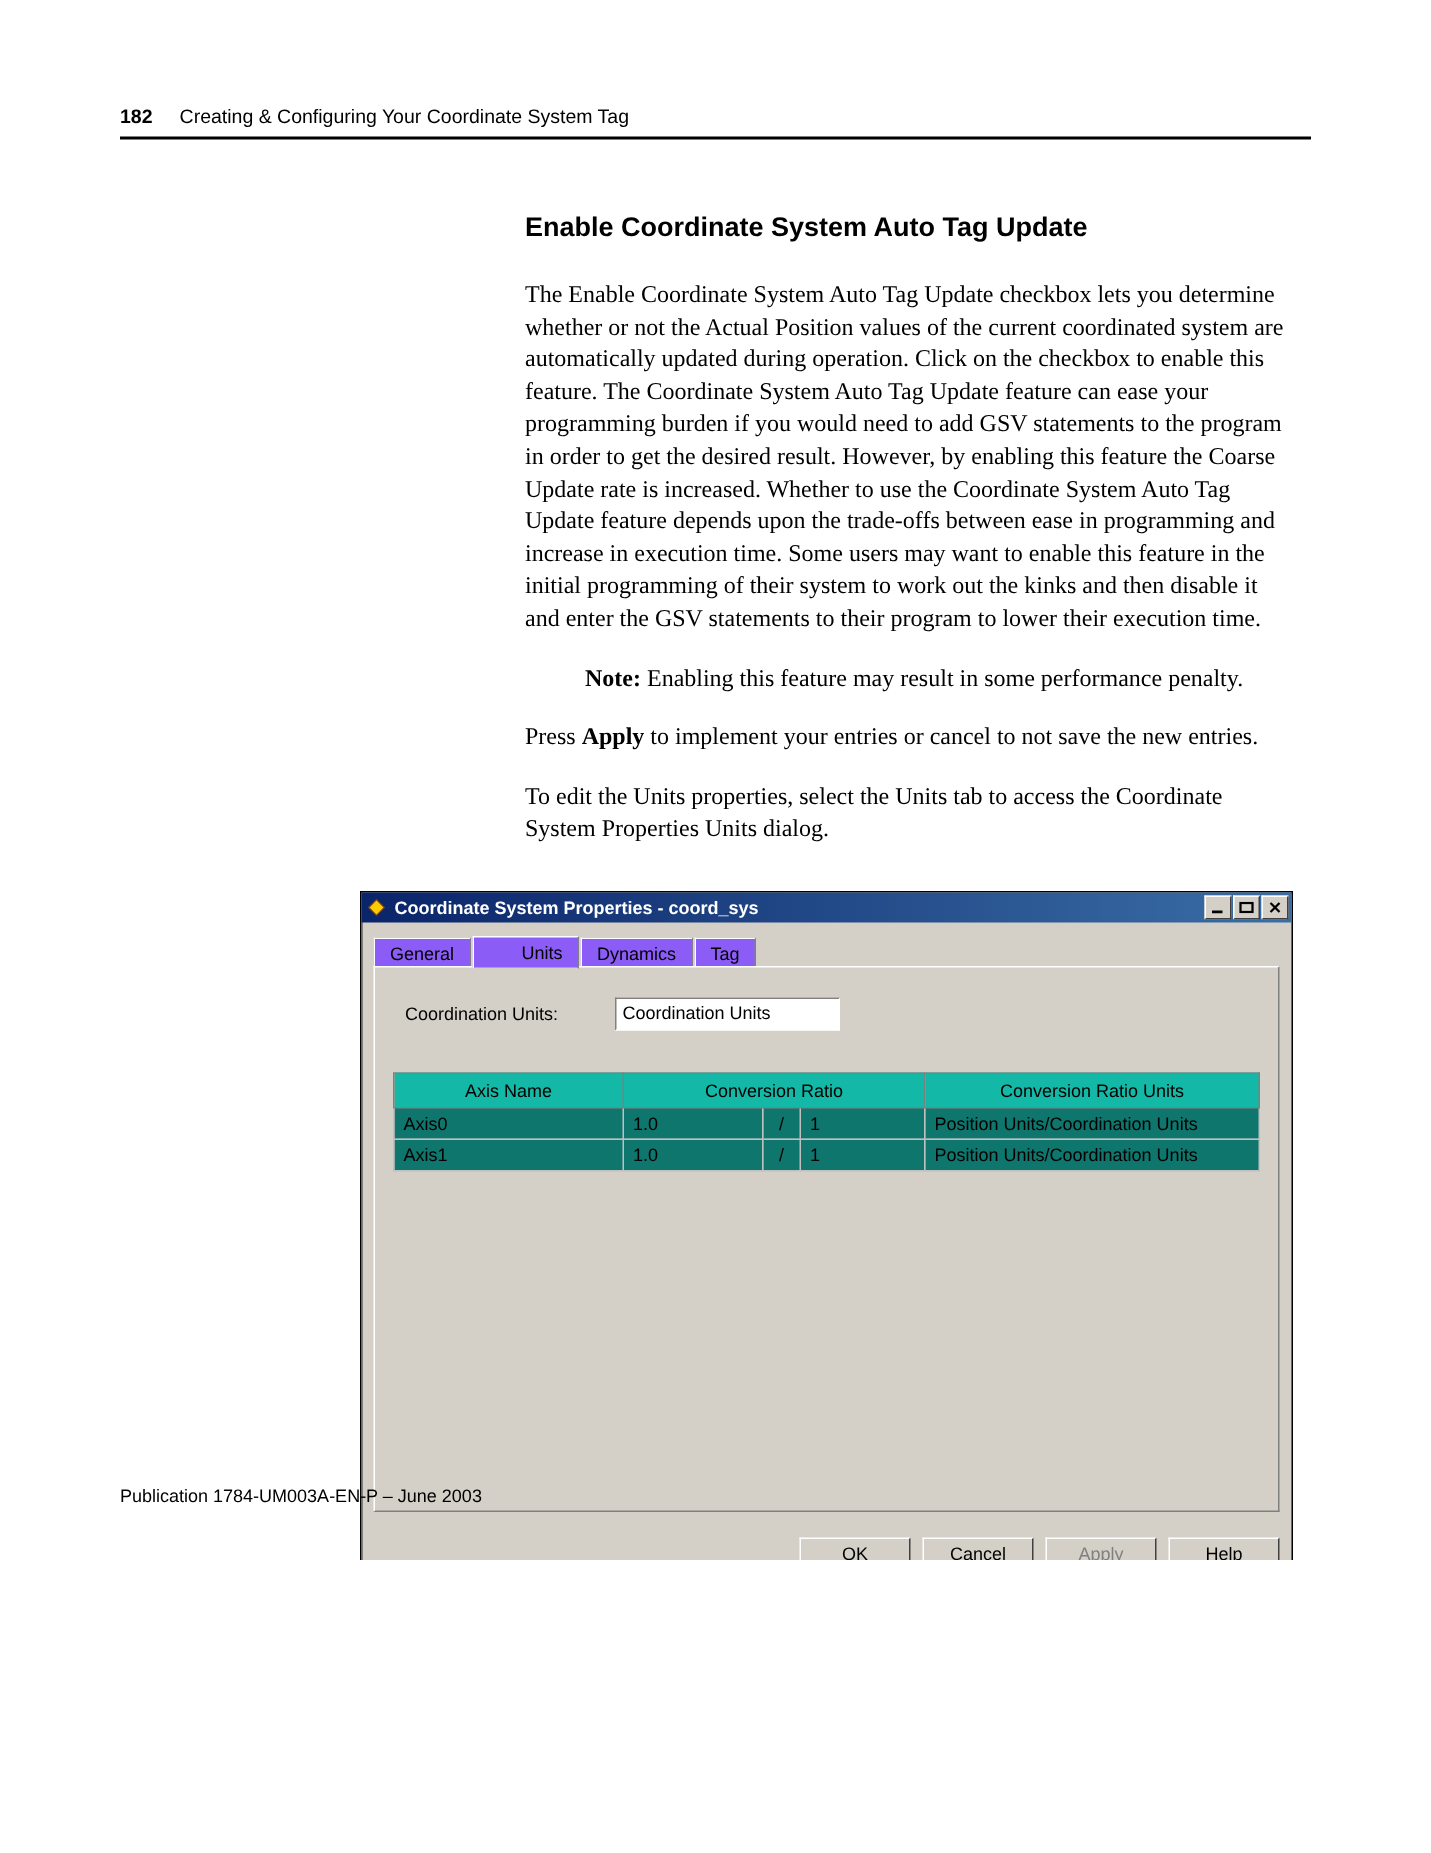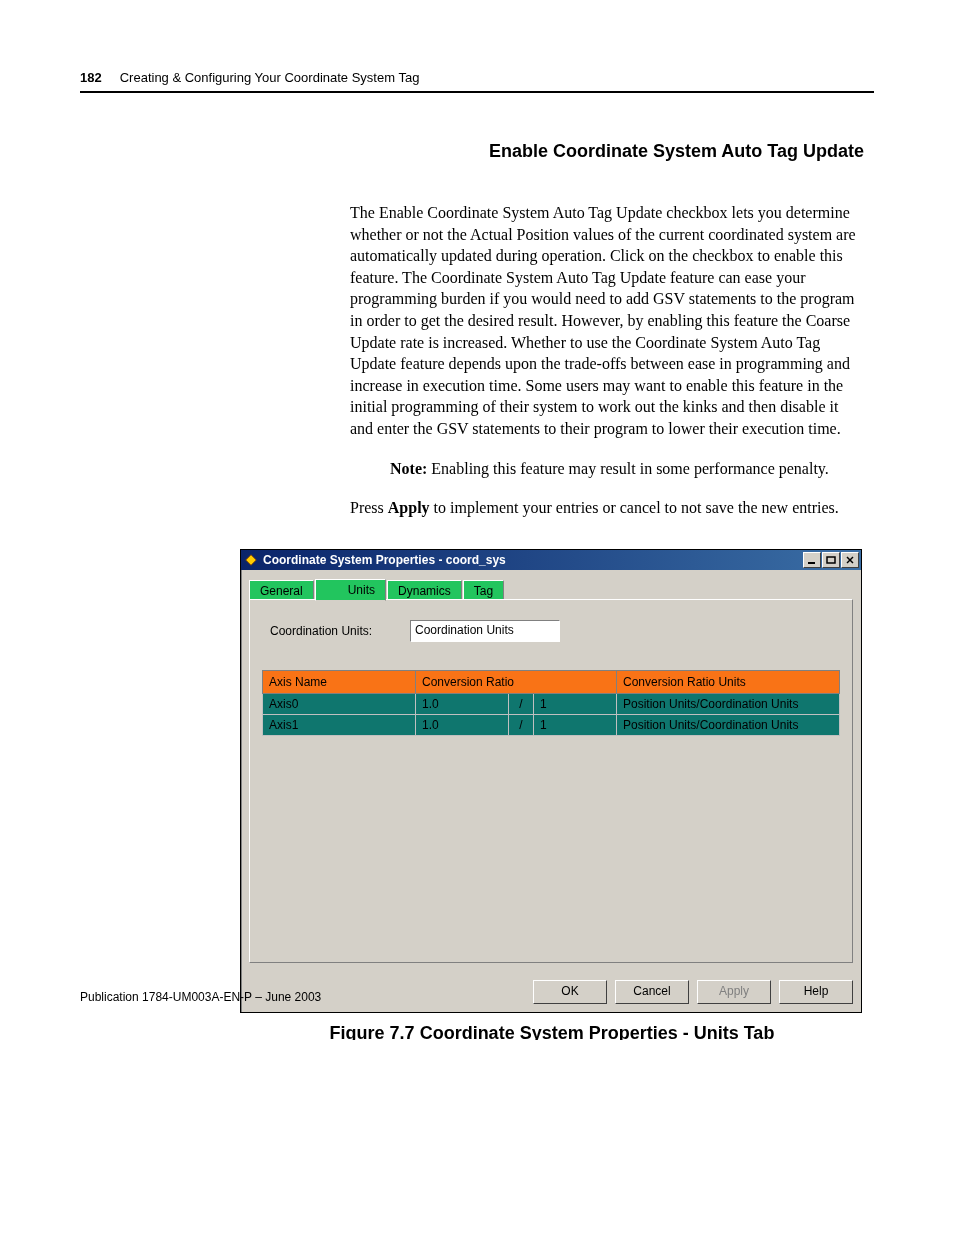--- a/index.html
+++ b/index.html
@@ -33,22 +33,21 @@
     font-weight: normal;
   }
   .content {
     margin-left: 270px;
     margin-right: 10px;
   }
   .section-heading {
     font-family: Arial, Helvetica, sans-serif;
     font-weight: bold;
     font-size: 18px;
-    margin-bottom: 40px;
-    text-align: right;
+    margin-bottom: 24px;
   }
   .body-para {
     font-size: 16px;
     line-height: 1.35;
     margin-bottom: 18px;
   }
   .note-para {
     font-size: 16px;
     line-height: 1.35;
     margin-left: 40px;
@@ -111,21 +110,21 @@
     display: flex;
     align-items: flex-end;
     height: 22px;
     position: relative;
   }
   .tab {
     padding: 3px 10px 2px 10px;
     border-top: 1px solid #fff;
     border-left: 1px solid #fff;
     border-right: 1px solid #808080;
-    background: #22c55e;
+    background: #8b5cf6;
     margin-right: 1px;
     position: relative;
     font-size: 12px;
   }
   .tab.active {
     margin-bottom: -1px;
     padding-bottom: 3px;
     border-bottom: 1px solid #d4d0c8;
     z-index: 2;
     padding-left: 32px;
@@ -160,26 +159,26 @@
     padding: 2px 4px;
     width: 140px;
     height: 16px;
     font-size: 12px;
   }
   table.grid {
     border-collapse: collapse;
     width: 100%;
   }
   table.grid th {
-    background: #f97316;
+    background: #14b8a6;
     border: 1px solid #808080;
     padding: 4px 6px;
     font-weight: normal;
     font-size: 12px;
-    text-align: left;
+    text-align: center;
   }
   table.grid td {
     background: #0f766e;
     border: 1px solid #c0c0c0;
     padding: 2px 6px;
     font-size: 12px;
     height: 16px;
   }
   .btn-row {
     display: flex;
@@ -232,20 +231,21 @@
     <div class="body-para">The Enable Coordinate System Auto Tag Update checkbox lets you determine whether or not the Actual Position values of the current coordinated system are automatically updated during operation. Click on the checkbox to enable this feature. The Coordinate System Auto Tag Update feature can ease your programming burden if you would need to add GSV statements to the program in order to get the desired result. However, by enabling this feature the Coarse Update rate is increased. Whether to use the Coordinate System Auto Tag Update feature depends upon the trade-offs between ease in programming and increase in execution time. Some users may want to enable this feature in the initial programming of their system to work out the kinks and then disable it and enter the GSV statements to their program to lower their execution time.</div>
 
     <div class="note-para">
       <span class="bold">Note:</span><span> Enabling this feature may result in some performance penalty.</span>
     </div>
 
     <div class="body-para">
       <span>Press </span><span class="bold">Apply</span><span> to implement your entries or cancel to not save the new entries.</span>
     </div>
 
+    <div class="body-para">To edit the Units properties, select the Units tab to access the Coordinate System Properties Units dialog.</div>
   </div>
 
   <div class="screenshot-wrap">
     <div class="win">
       <div class="titlebar">
         <span class="app-icon">
           <svg viewBox="0 0 16 16">
               <polygon points="2,8 8,2 14,8 8,14" fill="#ffcc00" stroke="#804000" stroke-width="1"></polygon>
             </svg>
         </span>

